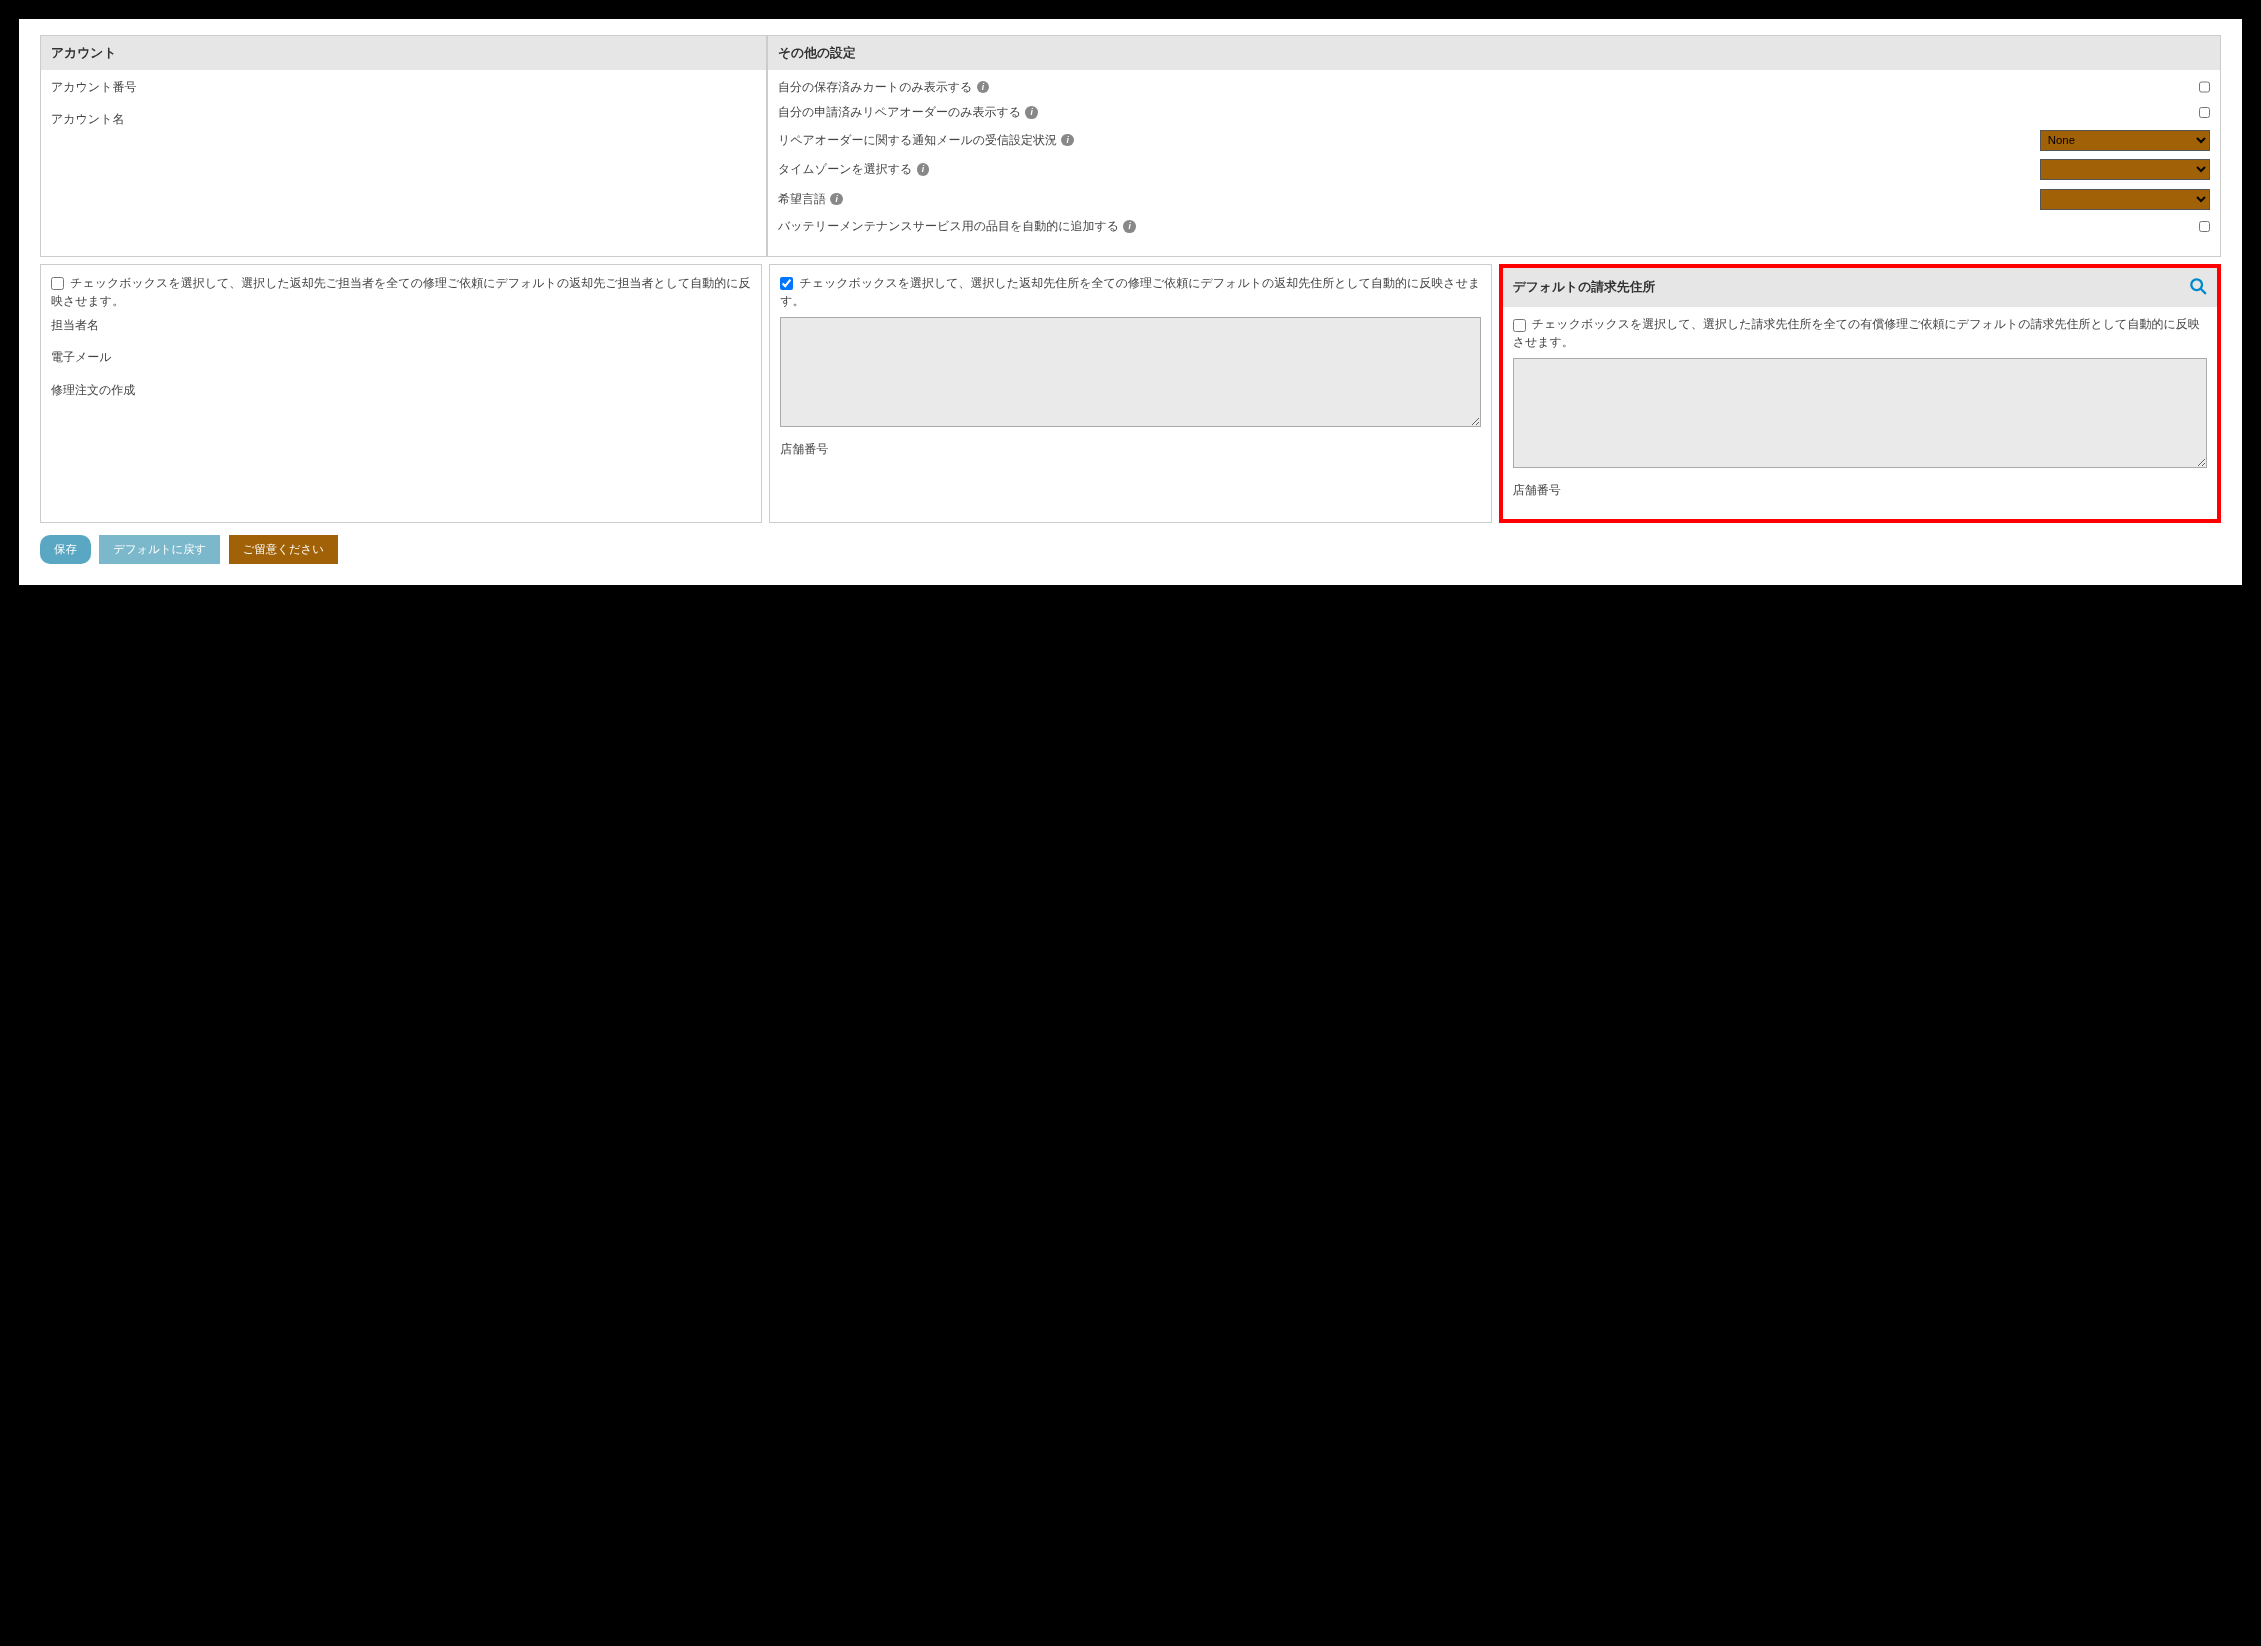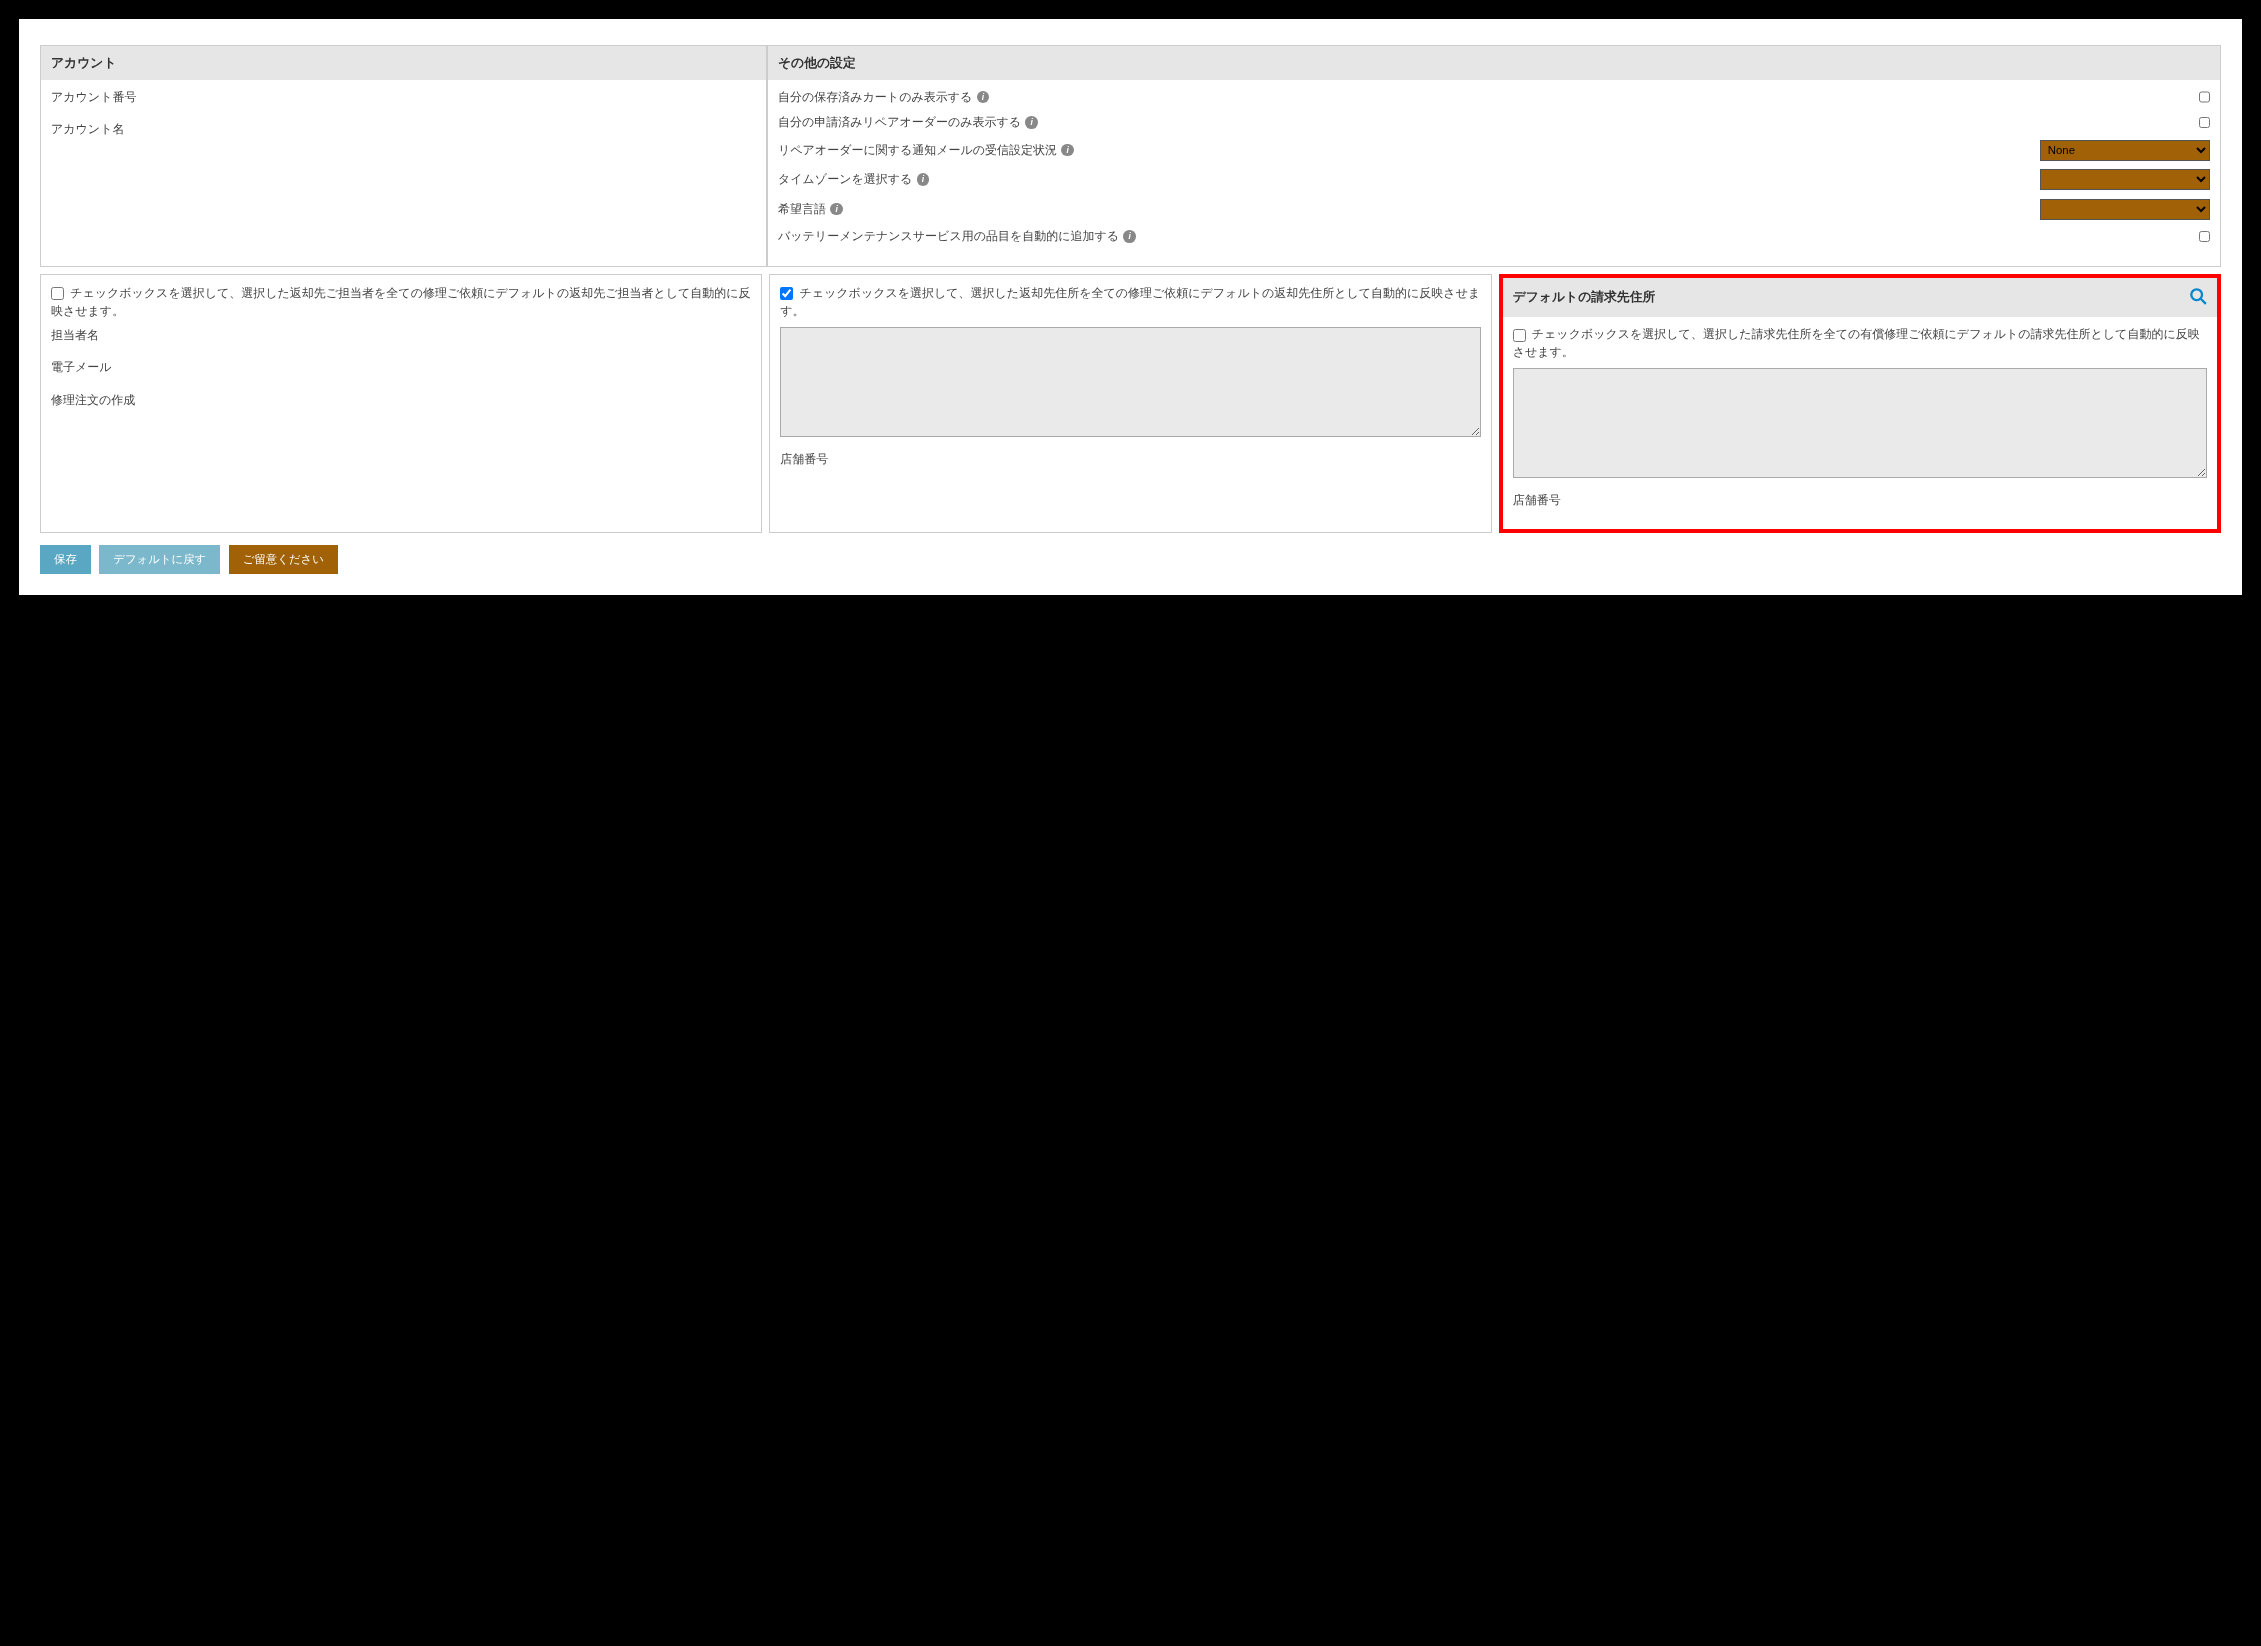--- a/index.html
+++ b/index.html
@@ -29,21 +29,21 @@
   cursor: pointer;
   white-space: nowrap;
 }
 .tab.active {
   color: #0088cc;
   border-bottom: 2.1px solid #0088cc;
 }
 .panels {
   display: grid;
   grid-template-columns: 1fr 2fr;
-  margin-top: 26px;
+  margin-top: 16px;
 }
 .panel {
   border: 0.7px solid #ccc;
   background: #fff;
 }
 .panel-header {
   background: #e6e6e6;
   padding: 8.5px 10px;
   font-weight: bold;
   font-size: 12.8px;
@@ -127,21 +127,21 @@
   gap: 8.5px;
   margin-top: 11.4px;
 }
 .btn {
   padding: 7px 14px;
   color: #fff;
   border: none;
   font-size: 11.4px;
   cursor: pointer;
 }
-.btn.save { background: #5aa7c4; }
+.btn.save { background: #5aa7c4; border-radius: 10px; }
 .btn.reset { background: #7cb8cb; }
 .btn.note { background: #a16207; }
 </style>
 </head>
 <body>
 
 <div class="window">
 
 
   <div class="panels">

